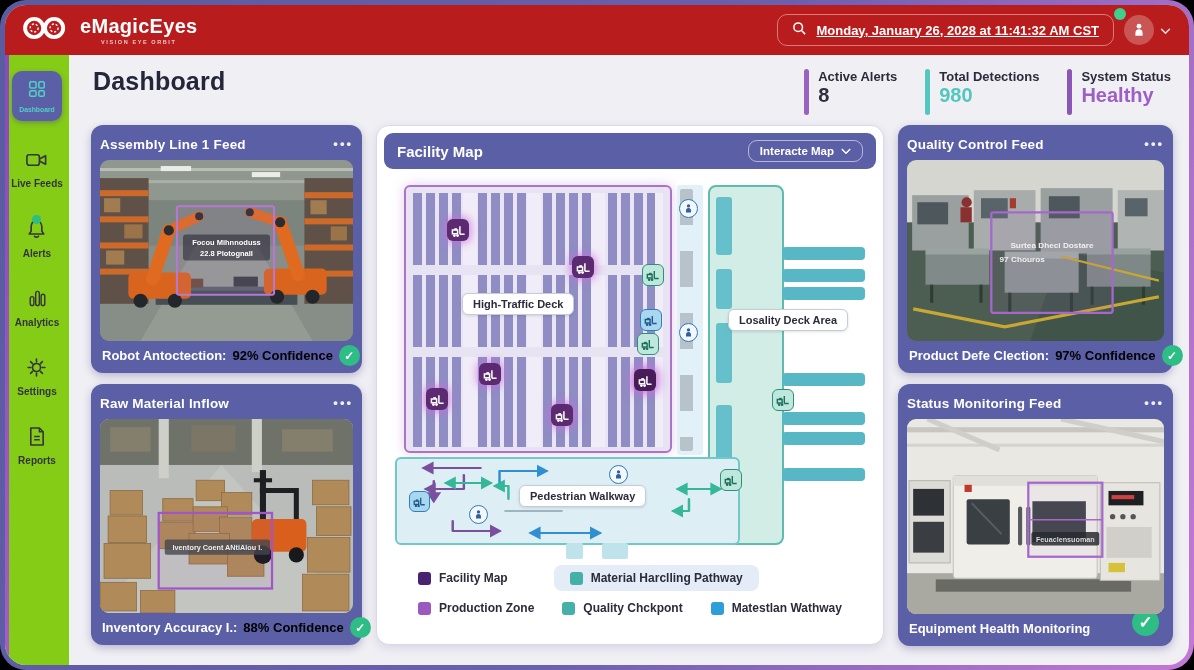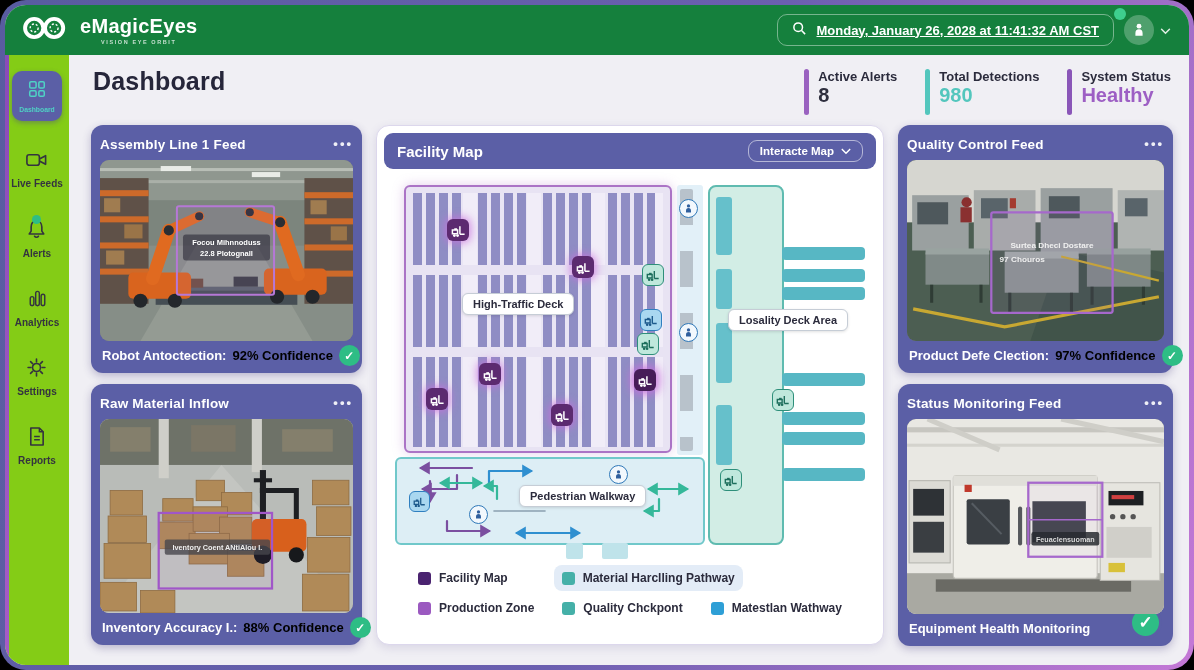--- a/index.html
+++ b/index.html
@@ -4,21 +4,21 @@
 <style>
   * { box-sizing: border-box; margin: 0; padding: 0; }
   html,body { background:#000; width:1194px; height:670px; overflow:hidden;
     font-family:"Liberation Sans", sans-serif; }
   .device { width:1194px; height:670px; border-radius:26px; padding:5px;
     background:linear-gradient(110deg,#585ca0 0%,#6b5fb0 55%,#c478d6 100%); }
   .app { width:100%; height:100%; border-radius:21px; overflow:hidden;
     background:#f0eff4; display:flex; flex-direction:column; }
 
   
-  .topbar { height:50px; flex:0 0 50px; background:#15803d; display:flex;
+  .topbar { height:50px; flex:0 0 50px; background:#b91c1c; display:flex;
     align-items:center; padding:0 18px 0 14px; }
   .logo-wrap { display:flex; align-items:center; gap:9px; }
   .brand-col { display:flex; flex-direction:column; }
   .brand { color:#fff; font-size:20px; font-weight:700; letter-spacing:.3px; }
   .tagline { color:rgba(255,255,255,.75); font-size:5.5px; font-weight:700;
     letter-spacing:1.6px; margin-top:1px; text-align:center; }
   .top-right { margin-left:auto; display:flex; align-items:center; gap:10px; }
   .datetime-pill { display:flex; align-items:center; gap:9px; color:#fff;
     border:1.3px solid rgba(255,255,255,.42); border-radius:10px;
     padding:6px 14px; font-size:13px; font-weight:600;text-decoration:underline; }
@@ -129,32 +129,32 @@
     background:#f2f8fd; border:1.6px solid #2f78b8; display:flex;
     align-items:center; justify-content:center; z-index:5; }
 
   .dock { position:absolute; left:318px; top:8px; width:76px; height:360px;
     background:#d2ede5; border:2px solid #5fbbb0; border-radius:8px; }
   .dblock { position:absolute; left:6px; width:16px; background:#66c0cb;
     border-radius:3px; }
   .finger { position:absolute; left:392px; height:13px; width:83px;
     background:#57b7c4; border-radius:4px; }
 
-  .walkway { position:absolute; left:5px; top:280px; width:310px; height:88px;
+  .walkway { position:absolute; left:5px; top:280px; width:345px; height:88px;
     background:#ddeef5; border:2px solid #70c8ca; border-radius:6px; }
   .stub { position:absolute; top:366px; height:16px; background:#bfe3ea;
     border-radius:2px; }
 
   
   .legend { padding:4px 14px 8px; }
   .leg-row1 { display:flex; align-items:center; margin-left:14px; }
   .leg-item { display:flex; align-items:center; gap:8px; font-size:12px;
     font-weight:700; color:#2b2b3c; white-space:nowrap; }
   .leg-pill { margin-left:46px; background:#e3ecf7; border-radius:8px;
-    padding:6px 8px; }
+    padding:6px 16px; }
   .leg-row2 { display:flex; gap:28px; justify-content:center; margin-top:10px; }
   .lsq { width:13px; height:13px; border-radius:3px; flex:0 0 13px; }
 
   svg text { font-family:"Liberation Sans", sans-serif; }
 </style>
 </head>
 <body>
 
 <svg width="0" height="0" style="position:absolute">
   <defs>

